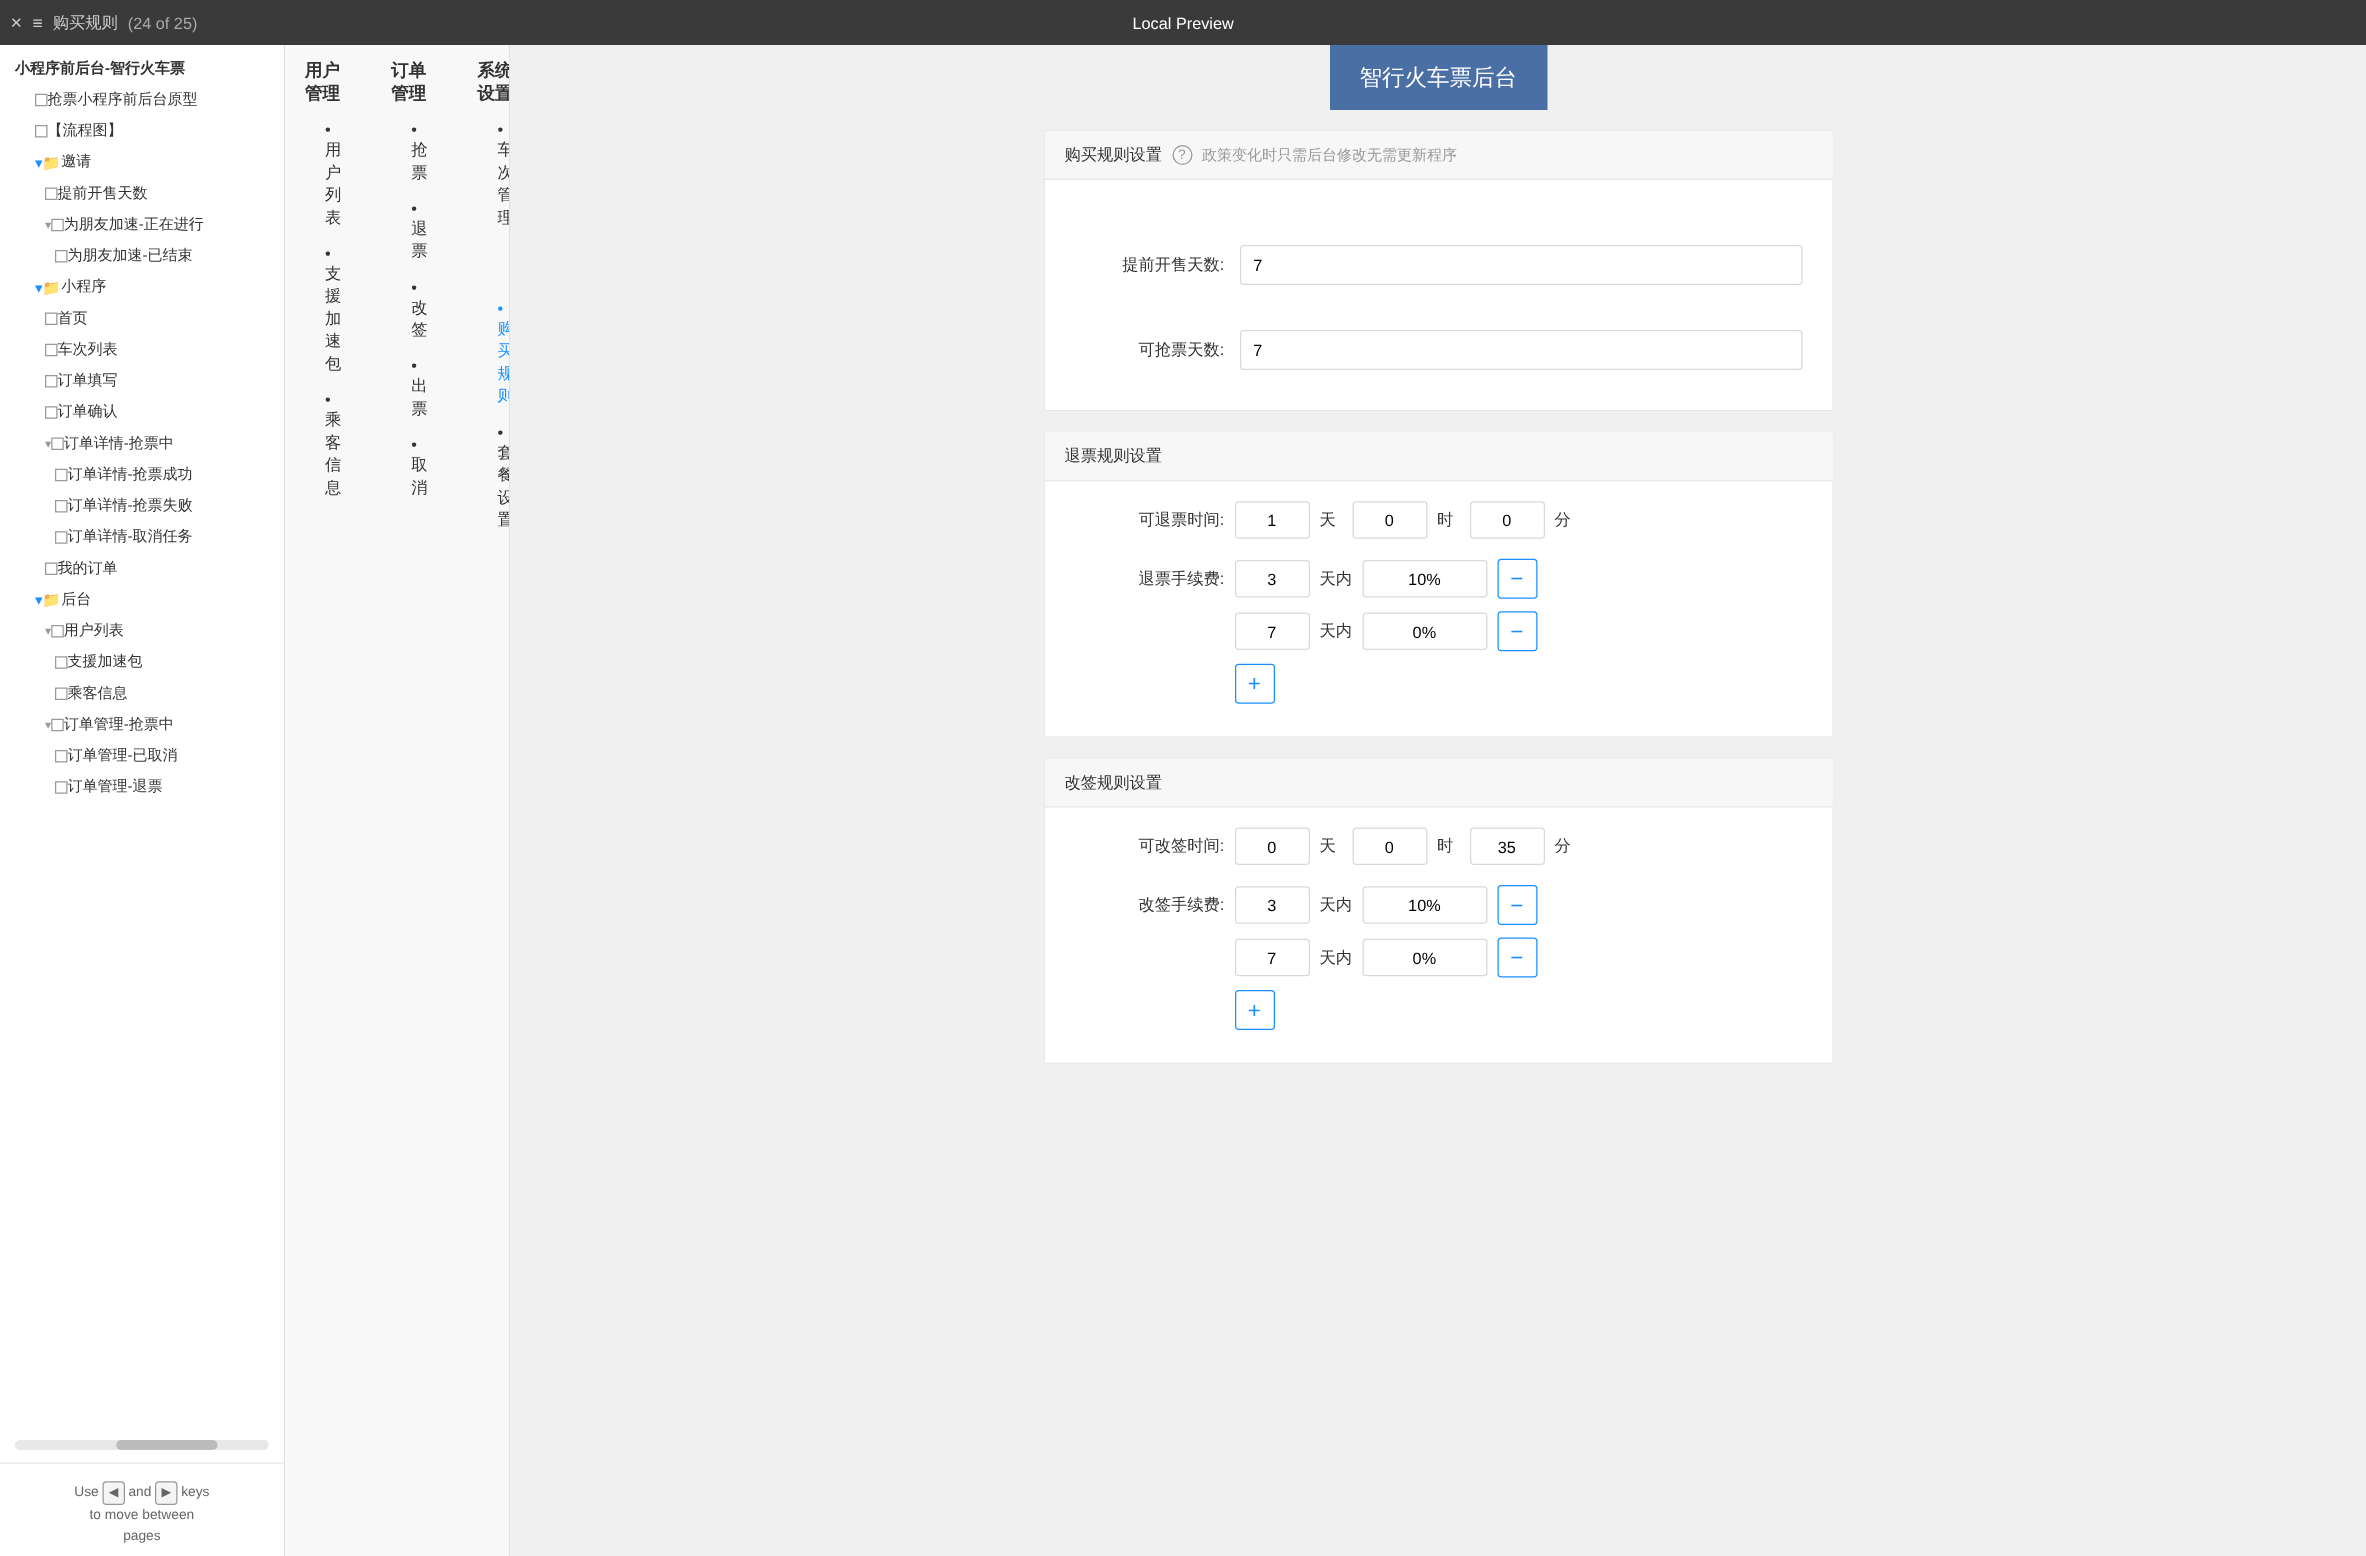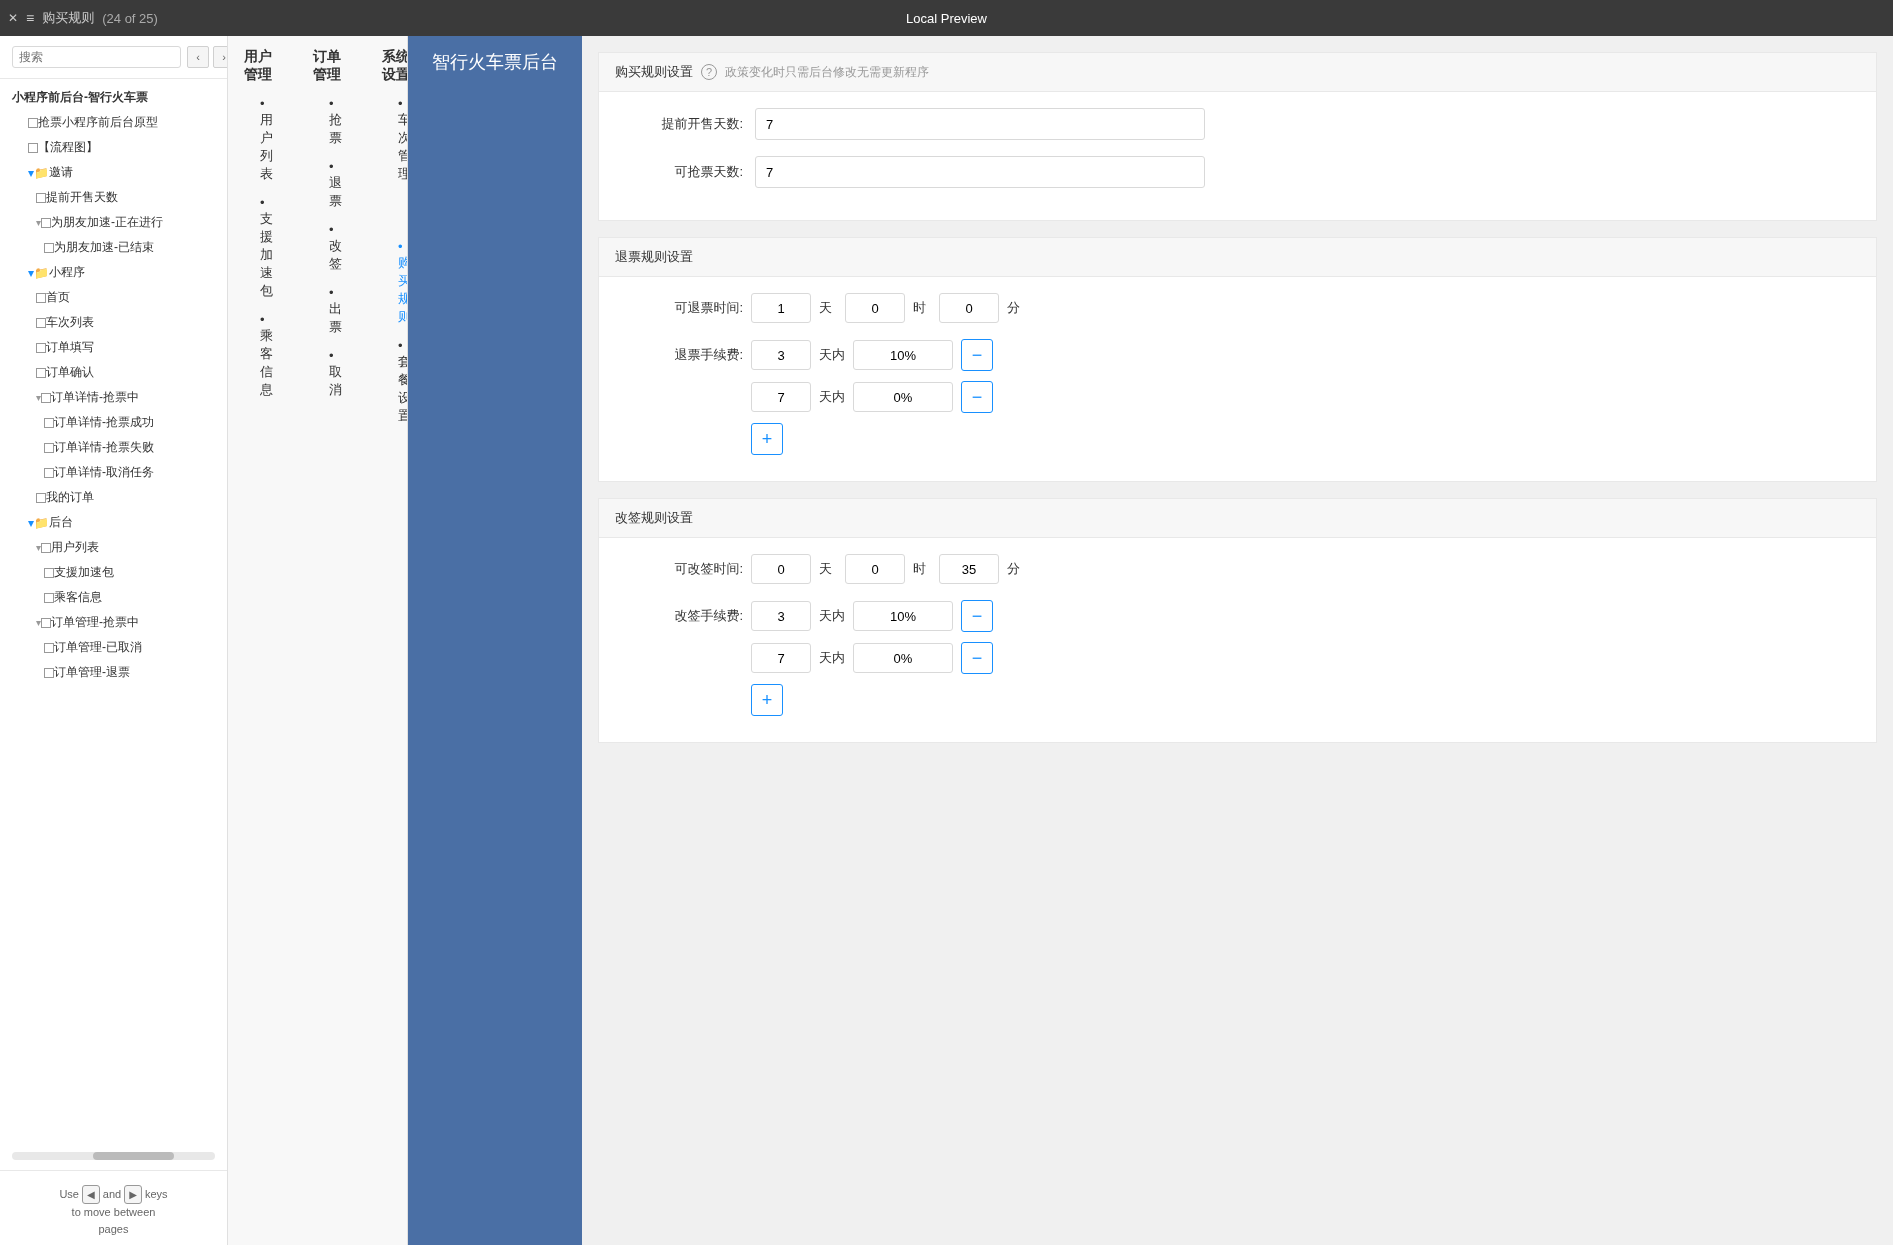--- a/index.html
+++ b/index.html
@@ -161,21 +161,22 @@
     }
     .nav-item.active { color: #1890ff; font-weight: 500; }
     .nav-divider { height: 1px; background: #e0e0e0; margin: 6px 0; }
 
     
     .content-area {
       flex: 1;
       overflow-y: auto;
       background: #f0f0f0;
       display: flex;
-      flex-direction: row;
+      flex-direction: column;
+      align-items: center;
     }
     .content-header {
       background: #4a6fa5;
       padding: 14px 24px;
       color: white;
       font-size: 18px;
       font-weight: 500;
       flex-shrink: 0;
     }
     .content-body {
@@ -216,20 +217,21 @@
       cursor: pointer;
     }
     .card-body {
       padding: 16px 24px;
     }
     .form-row {
       display: flex;
       align-items: center;
       margin-bottom: 16px;
       gap: 12px;
+      margin-top: 36px;
     }
     .form-label {
       width: 120px;
       font-size: 13px;
       color: #333;
       text-align: right;
       flex-shrink: 0;
     }
     .form-input {
       width: 450px;
@@ -332,27 +334,20 @@
     <span style="font-size:14px;">≡</span>
     <span>购买规则</span>
     <span style="color:#aaa;">(24 of 25)</span>
   </div>
   <span class="top-bar-title">Local Preview</span>
 </div>
 
 <div class="main-container">
 
   <div class="sidebar">
-    <div class="sidebar-header">
-      <input class="sidebar-search" type="text" placeholder="搜索" style="">
-      <div class="sidebar-nav-btns">
-        <button class="sidebar-nav-btn">‹</button>
-        <button class="sidebar-nav-btn">›</button>
-      </div>
-    </div>
     <div class="sidebar-tree">
       <div class="tree-section-title">
         <span>小程序前后台-智行火车票</span>
       </div>
 
       <div class="tree-item indent1">
         <span class="tree-icon-square"></span>
         <span>抢票小程序前后台原型</span>
       </div>
       <div class="tree-item indent1">

